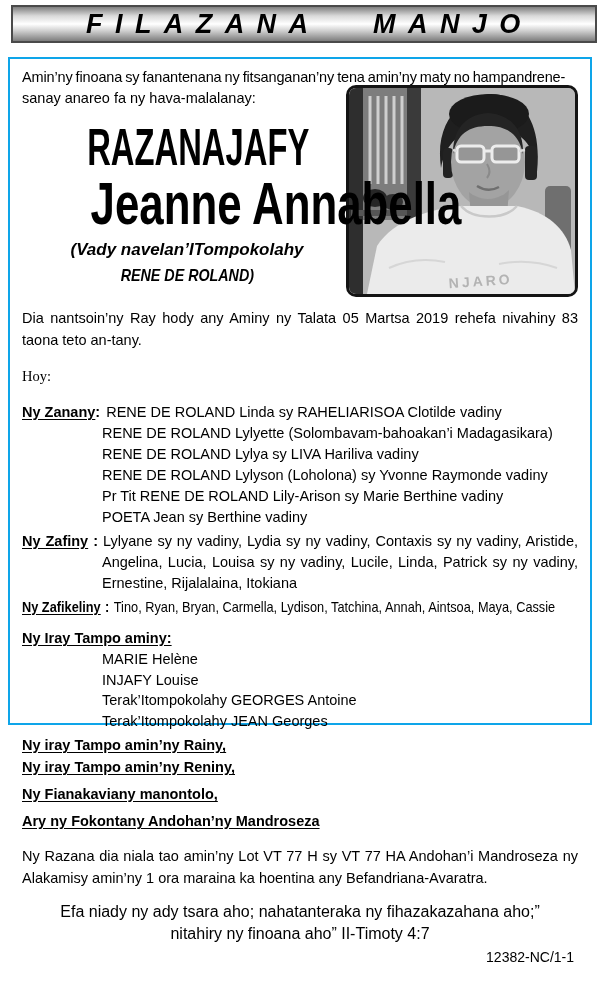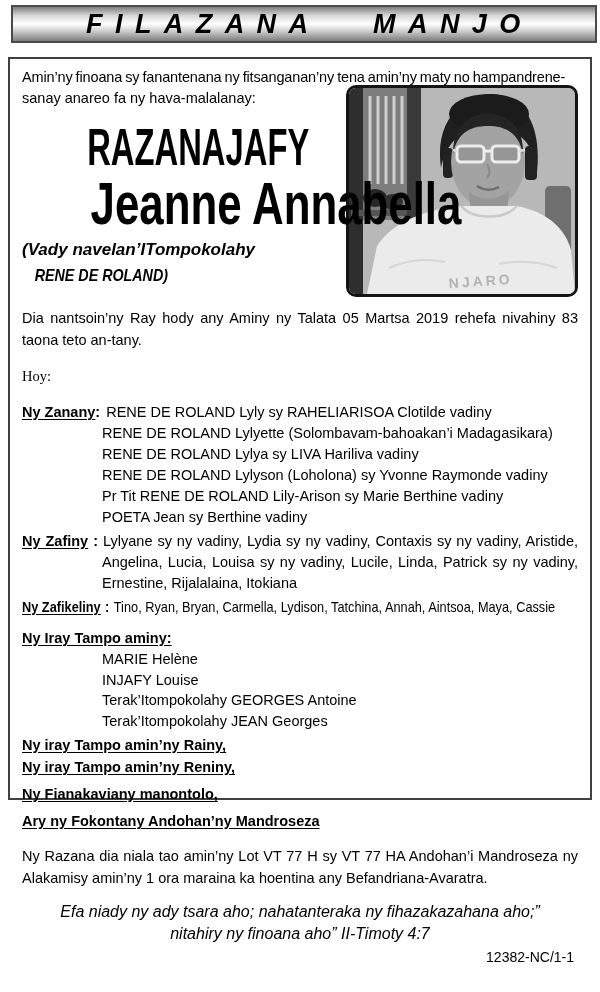--- a/index.html
+++ b/index.html
@@ -7,34 +7,34 @@
         font-family:"Liberation Sans", sans-serif;overflow:hidden;}
   
   .banner{position:absolute;left:11px;top:5px;width:586px;height:38px;
           border:2px solid #4a4a4a;box-sizing:border-box;
           background:linear-gradient(180deg,#7f7f7f 0%,#d9d9d9 26%,#ffffff 50%,#cfcfcf 70%,#7d7d7d 100%);
           display:flex;align-items:center;justify-content:center;}
   .banner-text{font-size:27px;font-weight:bold;font-style:italic;
                letter-spacing:0.46em;word-spacing:1.25em;white-space:nowrap;
                transform:translateX(0.2em);}
   
-  .content{position:absolute;left:8px;top:57px;width:584px;height:743px;
-           border:2px solid #404040;box-sizing:border-box;padding:8px 12px 0 12px;
+  .content{position:absolute;left:8px;top:57px;width:584px;height:668px;
+           border:2px solid #0ea5e9;box-sizing:border-box;padding:8px 12px 0 12px;
            font-size:14.5px;line-height:21px;}
   .b{font-weight:bold;}
   .u{text-decoration:underline;text-underline-offset:2px;}
   .sep{margin:0 5px;font-weight:bold;}
   
   .intro-l1{white-space:nowrap;letter-spacing:-0.15px;word-spacing:-0.8px;}
   
   .photo-frame{position:absolute;top:26px;right:12px;width:226px;height:206px;
                border:3px solid #141414;border-radius:10px;overflow:hidden;background:#b8b8b8;}
   .photo-frame svg{display:block;width:100%;height:100%;}
   
-  .name-block{margin-top:10px;width:330px;}
+  .name-block{margin-top:10px;width:330px;text-align:center;}
   .surname{font-size:52px;font-weight:bold;line-height:56px;white-space:nowrap;}
   .surname .cx{display:inline-block;transform:scaleX(0.63);transform-origin:center;}
   .given{font-size:60px;font-weight:bold;line-height:58px;white-space:nowrap;}
   .given .cx{display:inline-block;transform:scaleX(0.73);transform-origin:center;}
   .note1{font-size:17px;font-weight:bold;font-style:italic;line-height:22px;margin-top:6px;}
   .note2{font-size:17px;font-weight:bold;font-style:italic;line-height:30px;white-space:nowrap;}
   .note2 .cx{display:inline-block;transform:scaleX(0.84);transform-origin:center;}
   
   .para{margin:0;text-align:justify;}
   .death{margin-top:16px;line-height:22px;}
@@ -46,21 +46,21 @@
   .acolon{margin-right:6px;font-weight:bold;}
   .zafiny{margin-top:3px;text-align:justify;padding-left:80px;text-indent:-80px;}
   .zafikeliny{margin-top:3px;white-space:nowrap;}
   .squeeze{display:inline-block;transform:scaleX(0.88);transform-origin:0 50%;white-space:nowrap;}
   .iray{margin-top:10px;}
   .iray .cont{line-height:20.5px;}
   .closing{margin-top:3px;}
   .closing div{line-height:22px;}
   .closing .sp{margin-top:5px;}
   .depart{margin-top:13px;line-height:22px;}
-  .quote{margin-top:12px;text-align:center;font-style:italic;font-size:16px;line-height:22px;}
+  .quote{margin-top:12px;text-align:center;font-size:16px;line-height:22px;}
   .ref{text-align:right;font-size:14px;margin-top:2px;padding-right:4px;}
 </style>
 </head>
 <body>
 
 <div class="page">
 
   <div class="banner">
     <span class="banner-text">FILAZANA MANJO</span>
   </div>
@@ -128,21 +128,21 @@
       <div class="note1">(Vady navelan’ITompokolahy</div>
       <div class="note2"><span class="cx">RENE DE ROLAND)</span></div>
     </div>
 
     <p class="para death">Dia nantsoin’ny Ray hody any Aminy ny Talata 05 Martsa 2019 rehefa nivahiny 83 taona teto an-tany.</p>
 
     <p class="hoy">Hoy:</p>
 
     <div class="sec zanany">
       <div class="hang">
-        <span class="b u">Ny Zanany</span><span class="acolon">:</span><span>RENE DE ROLAND Lyly sy RAHELIARISOA Clotilde vadiny</span>
+        <span class="b u">Ny Zanany</span><span class="acolon">:</span><span>RENE DE ROLAND Linda sy RAHELIARISOA Clotilde vadiny</span>
       </div>
       <div class="cont">RENE DE ROLAND Lylyette (Solombavam-bahoakan’i Madagasikara)</div>
       <div class="cont">RENE DE ROLAND Lylya sy LIVA Hariliva vadiny</div>
       <div class="cont">RENE DE ROLAND Lylyson (Loholona) sy Yvonne Raymonde vadiny</div>
       <div class="cont">Pr Tit RENE DE ROLAND Lily-Arison sy Marie Berthine vadiny</div>
       <div class="cont">POETA Jean sy Berthine vadiny</div>
     </div>
 
     <p class="sec zafiny">
       <span class="b u">Ny Zafiny</span><span class="sep">:</span><span>Lylyane sy ny vadiny, Lydia sy ny vadiny, Contaxis sy ny vadiny, Aristide, Angelina, Lucia, Louisa sy ny vadiny, Lucile, Linda, Patrick sy ny vadiny, Ernestine, Rijalalaina, Itokiana</span>

